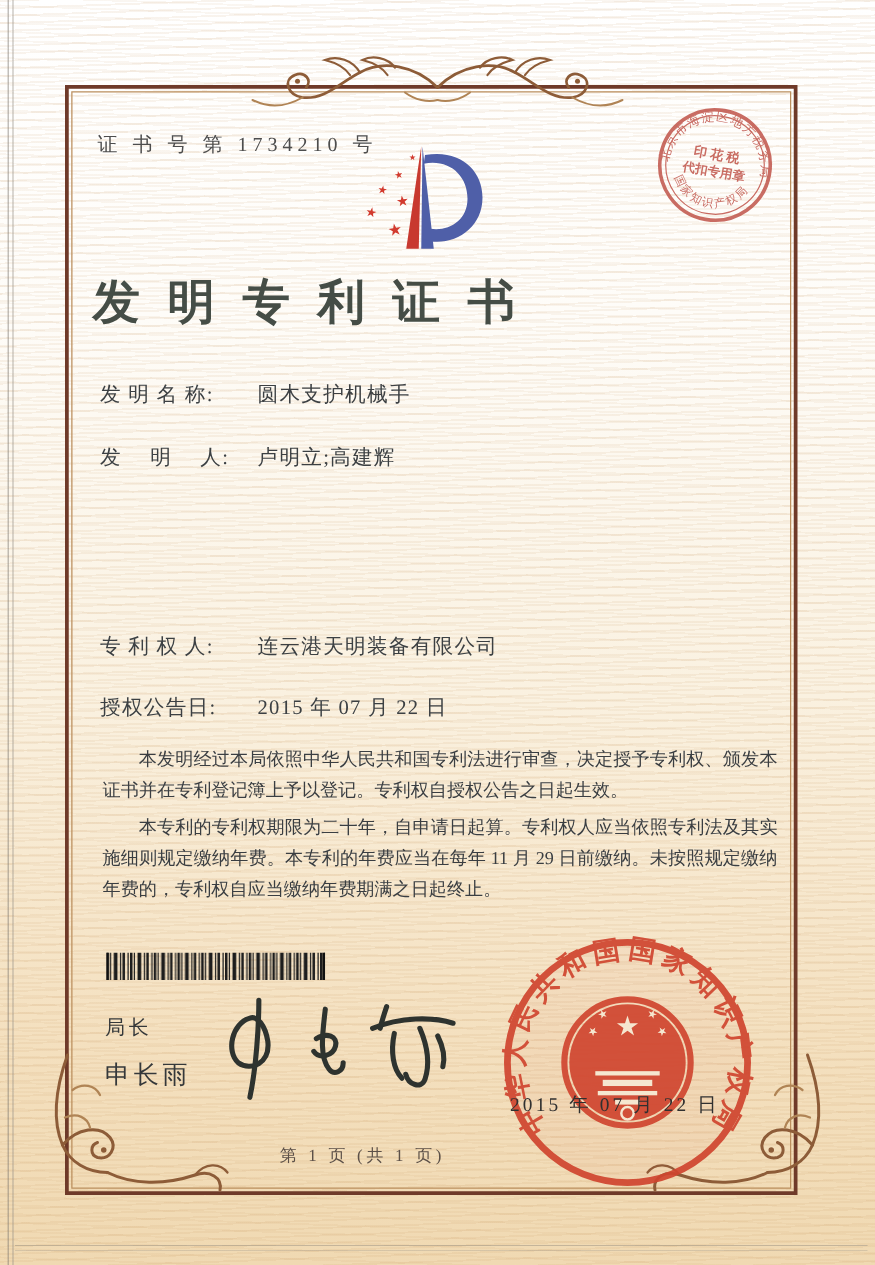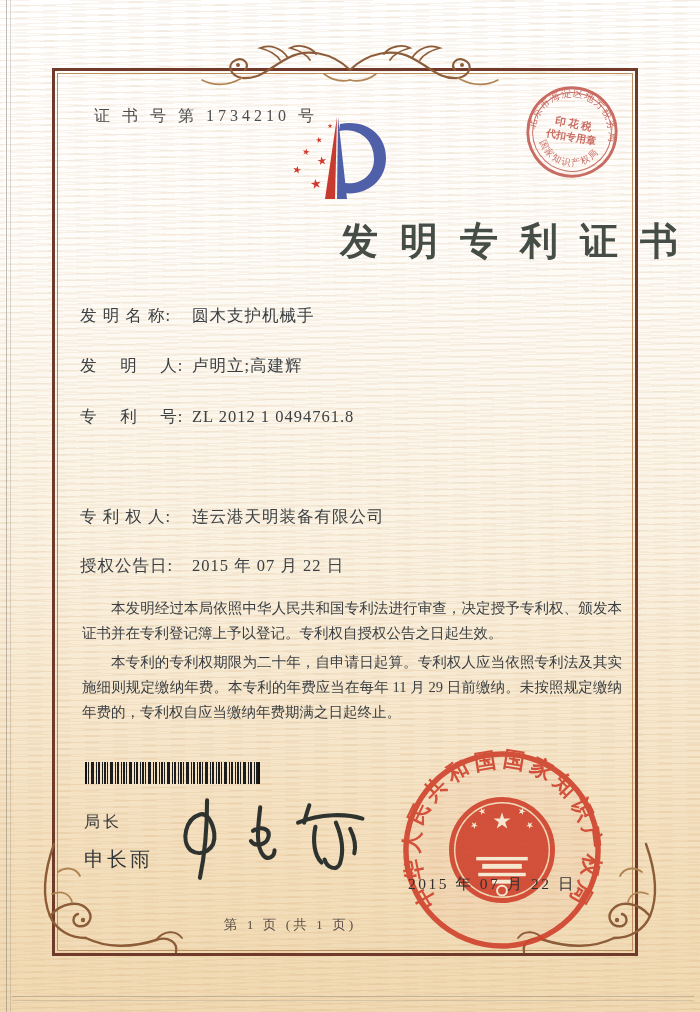--- a/index.html
+++ b/index.html
@@ -11,25 +11,25 @@
       repeating-linear-gradient(182deg, rgba(193,141,82,0.08) 0 1.5px, rgba(255,255,255,0) 1.5px 7px),
       linear-gradient(180deg,#ffffff 0%,#fefcf8 25%,#faf1e0 55%,#f4e0bf 82%,#f0d9b2 100%);
   }
   .abs{position:absolute;}
   .scan-edge-left{left:6px;top:0;bottom:0;width:7px;
     background:linear-gradient(90deg, rgba(120,115,108,.45) 0 1px, rgba(0,0,0,0) 1px 4px, rgba(150,144,135,.35) 4px 5px, rgba(0,0,0,0) 5px);}
   .scan-edge-bottom{left:12px;right:6px;bottom:10px;height:6px;
     background:linear-gradient(180deg, rgba(130,124,116,.4) 0 1px, rgba(0,0,0,0) 1px 4px, rgba(150,144,135,.3) 4px 5px, rgba(0,0,0,0) 5px);}
   .frame{left:52px;top:68px;width:586px;height:888px;border:3px solid #6f3a29;box-sizing:border-box;}
   .frame-inner{position:absolute;inset:2px;border:1px solid #bb8e5d;}
-  .cert-no{left:78px;top:106px;font-size:16px;letter-spacing:4px;color:#4d4d4d;margin-left:16px;}
-  .title{left:52px;top:216px;width:648px;text-align:right;font-size:38px;font-weight:600;
+  .cert-no{left:78px;top:106px;font-size:16px;letter-spacing:4px;color:#4d4d4d;}
+  .title{left:52px;top:216px;width:648px;text-align:left;font-size:38px;font-weight:600;
     letter-spacing:22px;text-indent:22px;color:#454d46;}
   .field{left:80px;font-size:16.5px;color:#3c4043;letter-spacing:1px;white-space:nowrap;}
-  .field .lbl{display:inline-block;min-width:104px;margin-right:8px;}
+  .field .lbl{display:inline-block;min-width:104px;margin-right:22px;}
   .paras{left:78px;top:592px;width:548px;font-size:14.5px;line-height:25px;
     text-align:justify;color:#3a3e42;}
   .paras p{margin:4px;text-indent:2em;}
   .barcode{left:85px;top:762px;width:176px;height:22px;}
   .sig-title{left:84px;top:812px;font-size:16px;color:#35383a;letter-spacing:3px;text-align:center;}
   .sig-name{left:84px;top:846px;font-size:20px;color:#35383a;letter-spacing:3px;}
   .sig-svg{left:165px;top:792px;width:215px;height:92px;}
   .seal{left:398px;top:746px;width:208px;height:208px;opacity:.92;}
   .seal-date{left:408px;top:874px;font-size:15.5px;letter-spacing:2.5px;color:#303030;z-index:5;}
   .footer{left:52px;top:916px;width:476px;text-align:center;font-size:13.5px;
@@ -121,23 +121,20 @@
   </svg>
 
   <div class="abs title">发明专利证书</div>
 
   <div class="abs field" style="top:305px">
     <span class="lbl">发 明 名 称:</span><span>圆木支护机械手</span>
   </div>
   <div class="abs field" style="top:355px">
     <span class="lbl">发　 明　 人:</span><span>卢明立;高建辉</span>
   </div>
-  <div class="abs field" style="top:406px">
-    <span class="lbl">专　 利　 号:</span><span>ZL 2012 1 0494761.8</span>
-  </div>
   <div class="abs field" style="top:506px">
     <span class="lbl">专 利 权 人:</span><span>连云港天明装备有限公司</span>
   </div>
   <div class="abs field" style="top:555px">
     <span class="lbl">授权公告日:</span><span>2015 年 07 月 22 日</span>
   </div>
 
   <div class="abs paras">
     <p>本发明经过本局依照中华人民共和国专利法进行审查，决定授予专利权、颁发本证书并在专利登记簿上予以登记。专利权自授权公告之日起生效。</p>
     <p>本专利的专利权期限为二十年，自申请日起算。专利权人应当依照专利法及其实施细则规定缴纳年费。本专利的年费应当在每年 11 月 29 日前缴纳。未按照规定缴纳年费的，专利权自应当缴纳年费期满之日起终止。</p>

